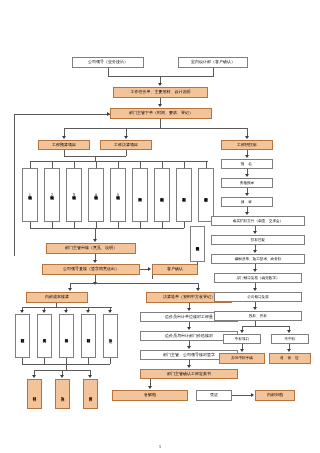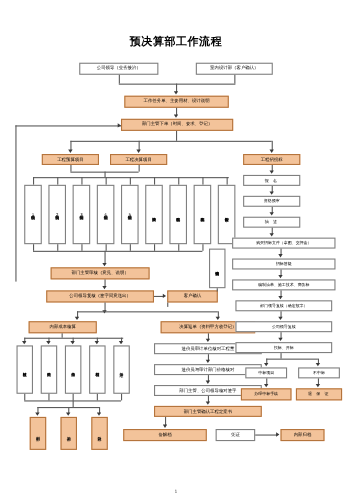--- a/index.html
+++ b/index.html
@@ -47,21 +47,20 @@
   .pageno{
     position:absolute;left:0;bottom:4px;width:320px;text-align:center;
     font-size:4px;color:#444;
   }
 </style>
 </head>
 <body>
 
 <div id="canvas">
 
-  <div class="title">预决算部工作流程</div>
 
   <div class="node wide" style="left:72px;top:57px;width:72px;height:11px;">公司领导（业务接洽）</div>
   <div class="node wide" style="left:178px;top:57px;width:70px;height:11px;">室内设计部（客户确认）</div>
 
   <div class="ln lv" style="left:108px;top:68px;height:8px;"></div>
   <div class="ln lv" style="left:213px;top:68px;height:8px;"></div>
   <div class="ln lh" style="left:108px;top:76px;width:106px;"></div>
   <div class="ln lv" style="left:160px;top:76px;height:8px;"></div>
   <div class="ar" style="left:158px;top:83px;"></div>
 

